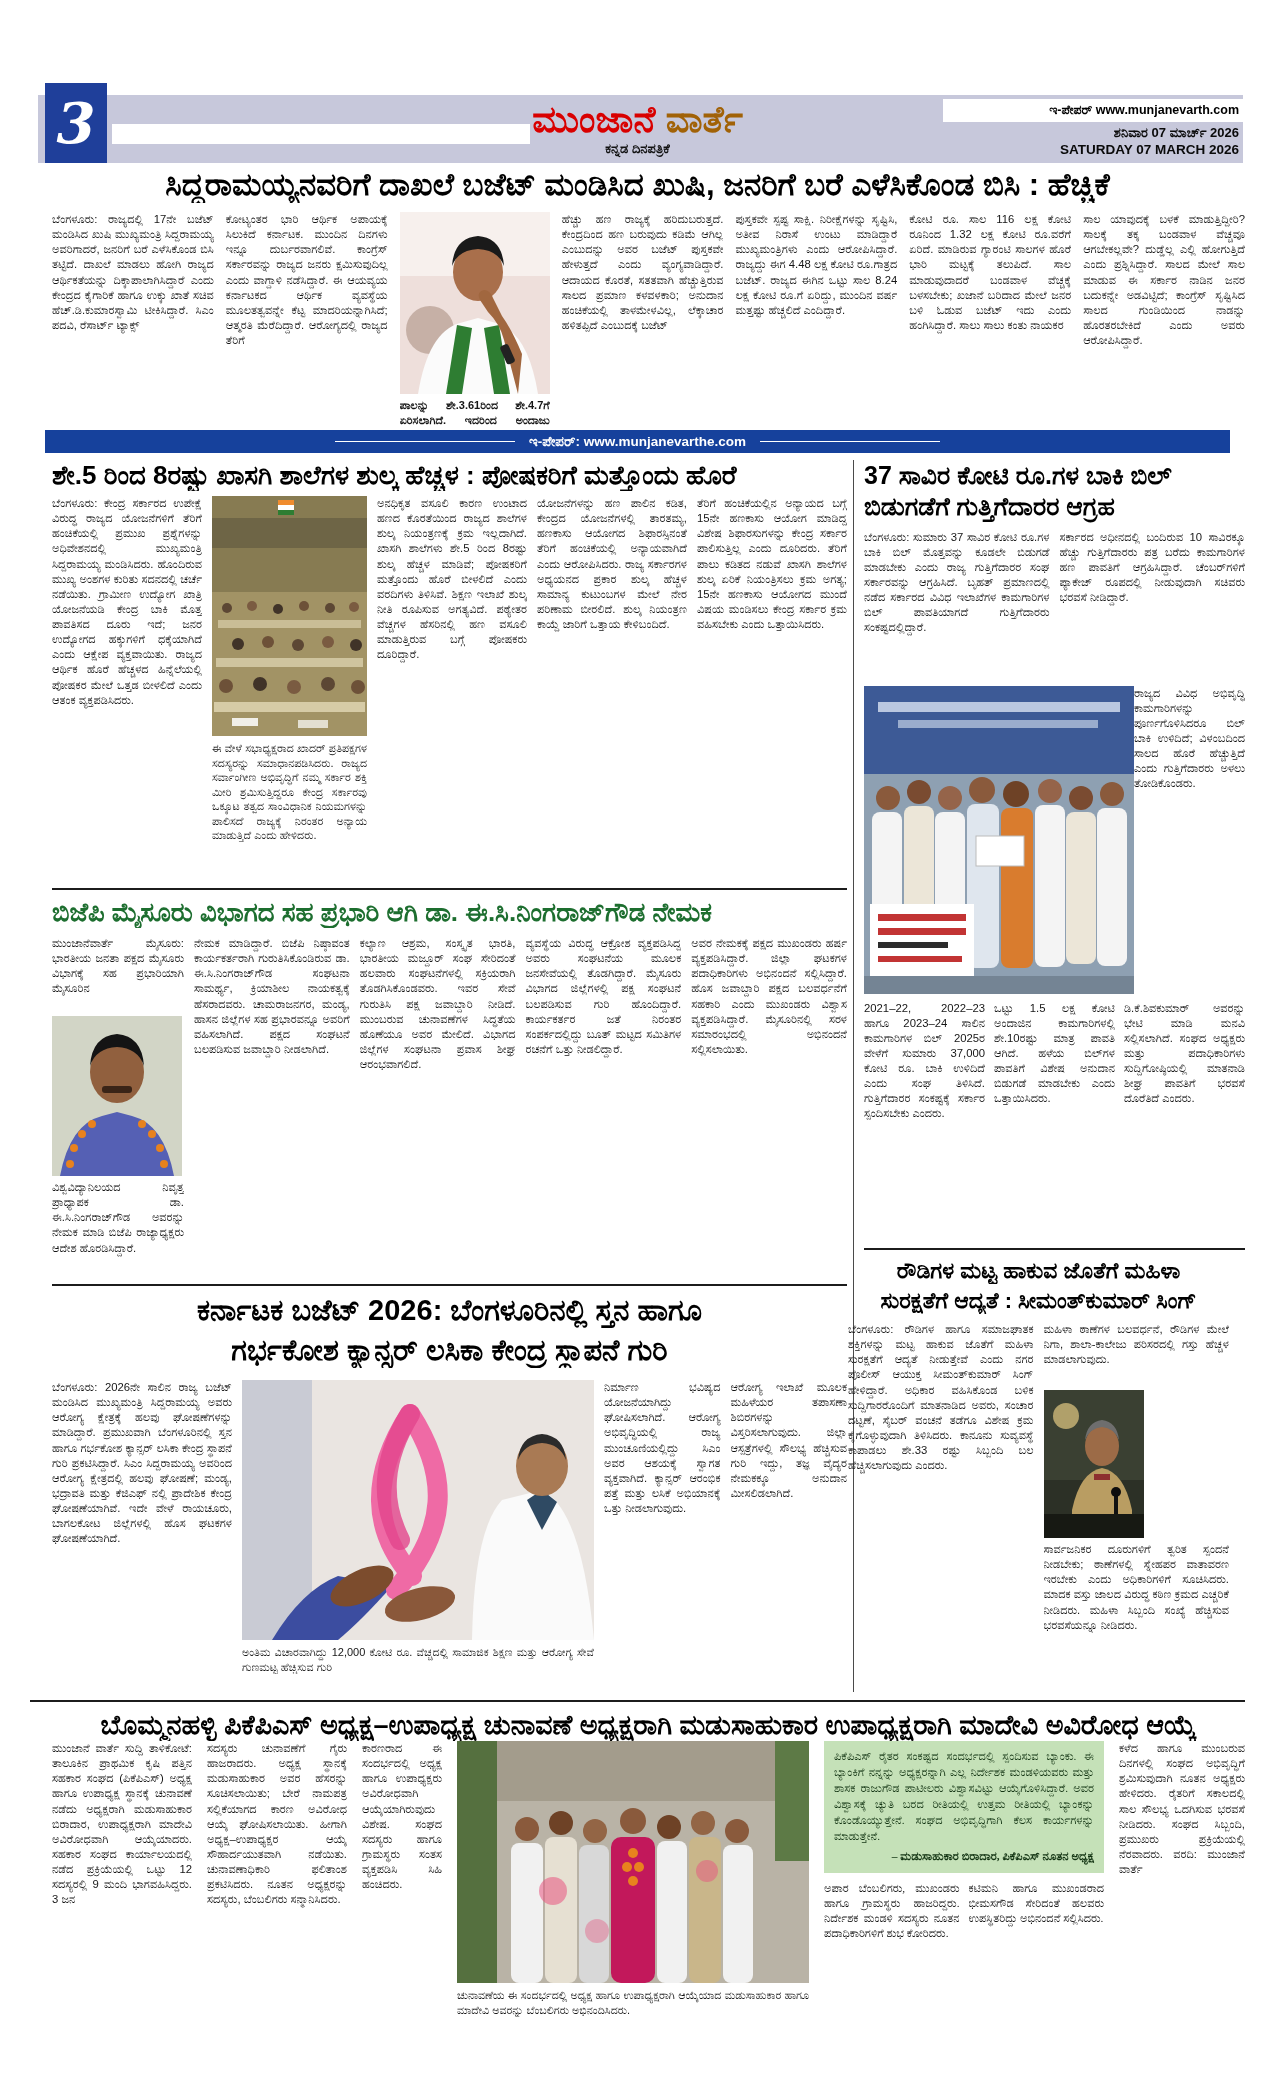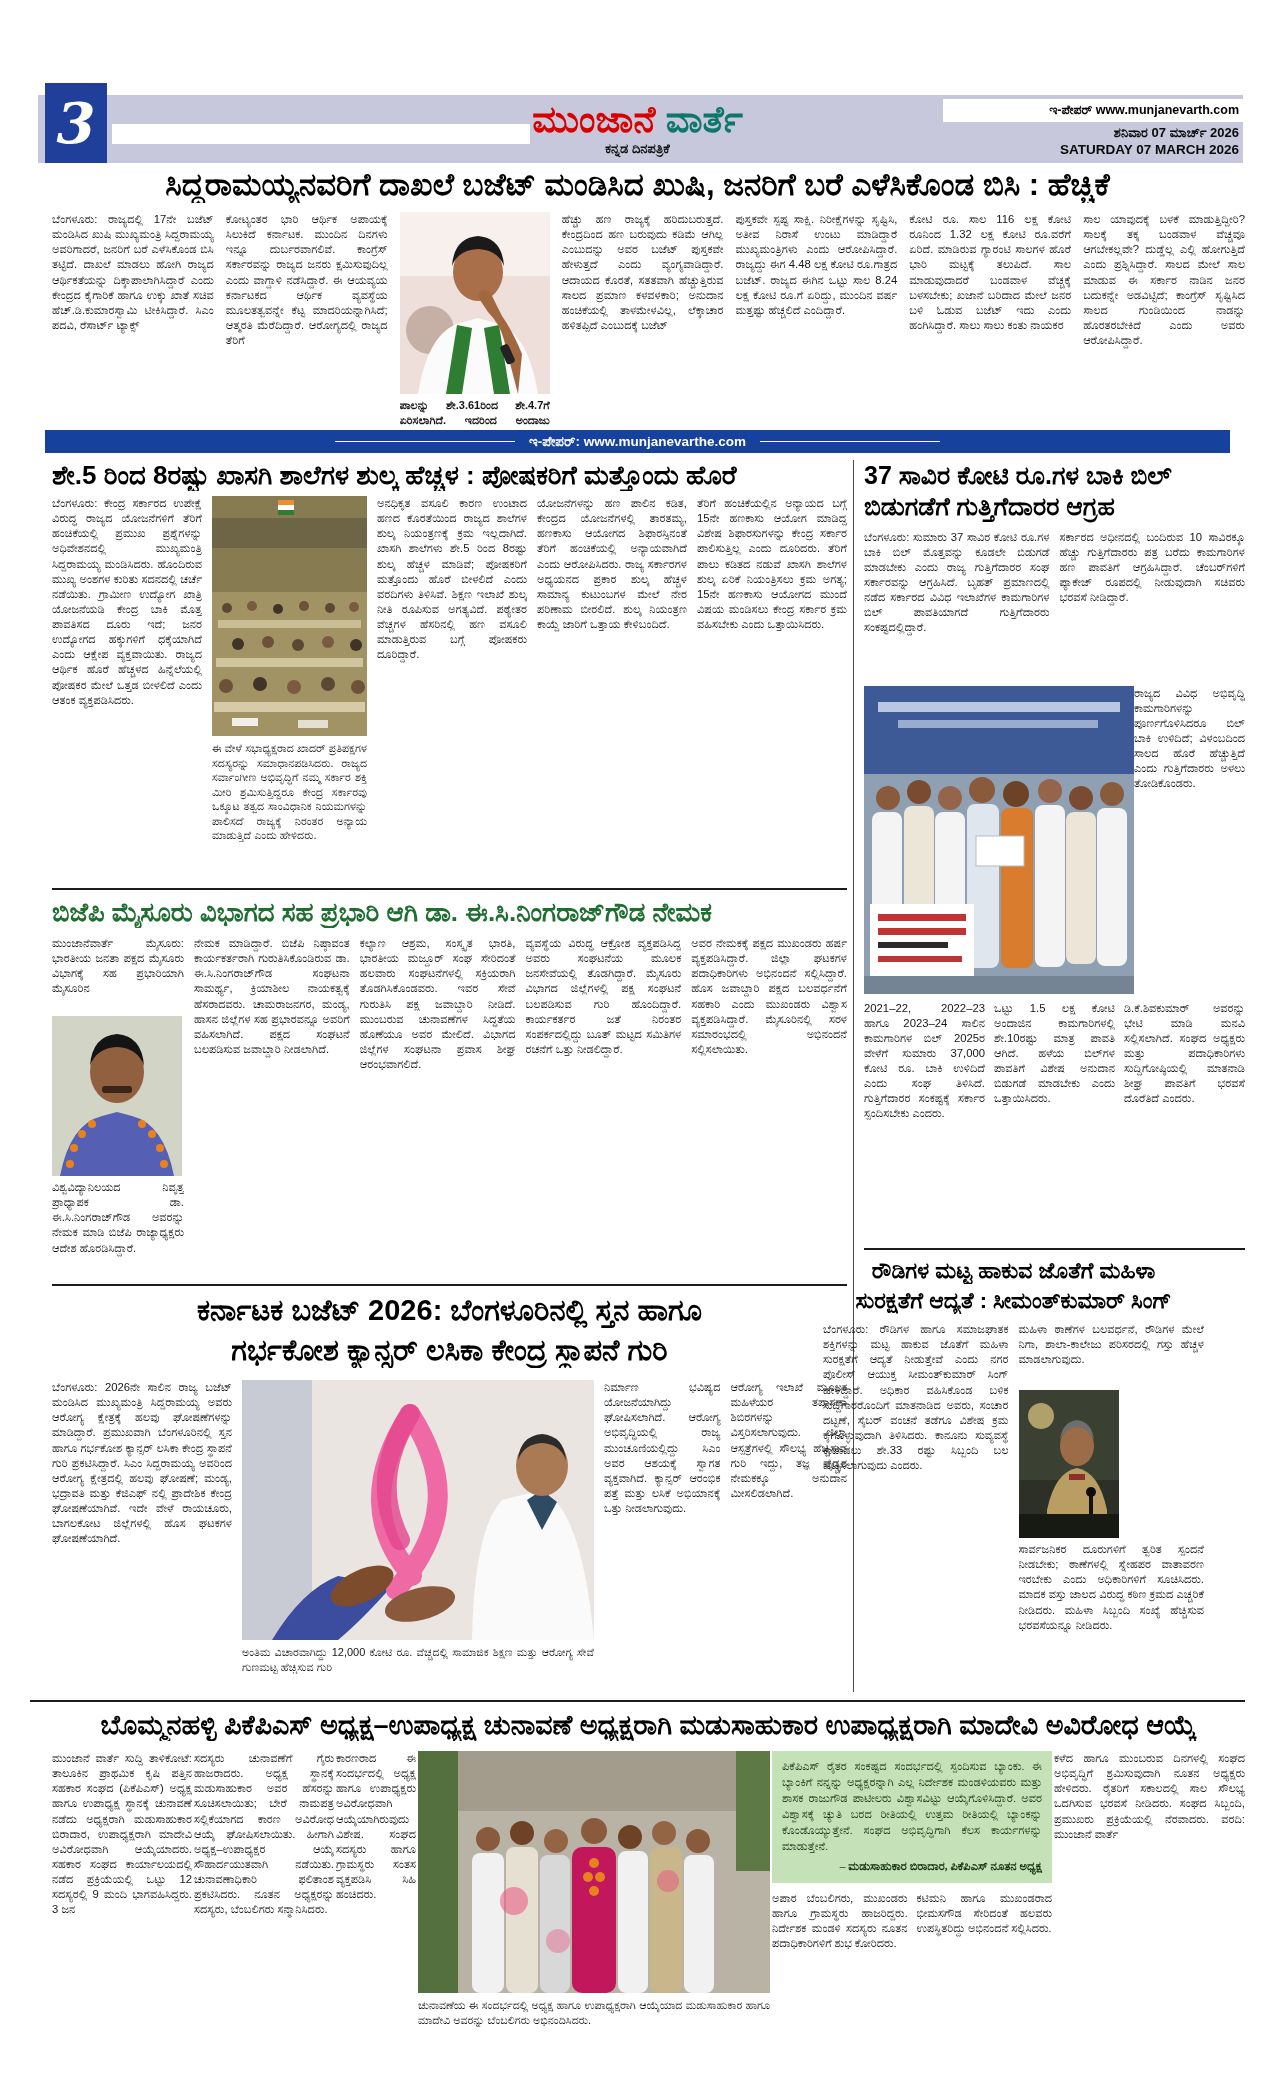--- a/index.html
+++ b/index.html
@@ -14,21 +14,21 @@
   .hrule { position:absolute; background:#1c1c1c; height:2px; }
   .vrule { position:absolute; background:#4a4a4a; width:1px; }
 
   
   .band { position:absolute; left:38px; top:95px; width:1205px; height:68px; background:#c7c8db; }
   .pagebox { position:absolute; left:45px; top:83px; width:62px; height:80px; background:#1f3f9a;
              color:#fff; font:italic bold 56px "DejaVu Serif", serif; text-align:center; line-height:80px; }
   .whiteslot { position:absolute; left:112px; top:124px; width:418px; height:20px; background:#ffffff; }
   .masthead { position:absolute; left:0; right:0; top:99px; text-align:center; font-size:37px; font-weight:bold; }
   .masthead .w1 { color:#d90000; }
-  .masthead .w2 { color:#0f766e; }
+  .masthead .w2 { color:#a16207; }
   .tagline { position:absolute; left:0; right:0; top:141px; text-align:center; font-size:13px; font-weight:bold; color:#111; }
   .epaperbox { position:absolute; left:943px; top:99px; width:302px; height:23px; background:#fff;
                font-size:12.5px; font-weight:bold; color:#000; text-align:right; line-height:23px; padding-right:6px; box-sizing:border-box; }
   .dateline { position:absolute; left:943px; width:302px; text-align:right; font-weight:bold; color:#0a0a0a; padding-right:6px; box-sizing:border-box; }
 
   .mainhead { position:absolute; left:35px; right:35px; top:167px; text-align:center; font-size:31px; }
 
   .strip { position:absolute; left:45px; top:430px; width:1185px; height:23px; background:#16419c;
            color:#fff; display:flex; align-items:center; justify-content:center; gap:14px;
            font-size:13.5px; font-weight:bold; }
@@ -233,21 +233,21 @@
           <ellipse cx="178" cy="224" rx="36" ry="16" fill="#8a583a" transform="rotate(-14 178 224)"></ellipse>
         </svg>
         <div class="cap" style="margin-top:5px;">ಅಂತಿಮ ವಿಚಾರವಾಗಿದ್ದು 12,000 ಕೋಟಿ ರೂ. ವೆಚ್ಚದಲ್ಲಿ ಸಾಮಾಜಿಕ ಶಿಕ್ಷಣ ಮತ್ತು ಆರೋಗ್ಯ ಸೇವೆ ಗುಣಮಟ್ಟ ಹೆಚ್ಚಿಸುವ ಗುರಿ</div>
       </figure>
       <div class="col" style="flex:1;">ನಿರ್ಮಾಣ ಭವಿಷ್ಯದ ಯೋಜನೆಯಾಗಿದ್ದು ಘೋಷಿಸಲಾಗಿದೆ. ಆರೋಗ್ಯ ಅಭಿವೃದ್ಧಿಯಲ್ಲಿ ರಾಜ್ಯ ಮುಂಚೂಣಿಯಲ್ಲಿದ್ದು ಸಿಎಂ ಅವರ ಆಶಯಕ್ಕೆ ಸ್ವಾಗತ ವ್ಯಕ್ತವಾಗಿದೆ. ಕ್ಯಾನ್ಸರ್ ಆರಂಭಿಕ ಪತ್ತೆ ಮತ್ತು ಲಸಿಕೆ ಅಭಿಯಾನಕ್ಕೆ ಒತ್ತು ನೀಡಲಾಗುವುದು.</div>
       <div class="col" style="flex:1;">ಆರೋಗ್ಯ ಇಲಾಖೆ ಮೂಲಕ ಮಹಿಳೆಯರ ತಪಾಸಣಾ ಶಿಬಿರಗಳನ್ನು ವಿಸ್ತರಿಸಲಾಗುವುದು. ಜಿಲ್ಲಾ ಆಸ್ಪತ್ರೆಗಳಲ್ಲಿ ಸೌಲಭ್ಯ ಹೆಚ್ಚಿಸುವ ಗುರಿ ಇದ್ದು, ತಜ್ಞ ವೈದ್ಯರ ನೇಮಕಕ್ಕೂ ಅನುದಾನ ಮೀಸಲಿಡಲಾಗಿದೆ.</div>
     </div>
   </div>
 
   <div class="hrule" style="left:864px; top:1248px; width:381px;"></div>
-  <div class="abs" style="left:823px; top:1258px; width:381px;">
+  <div class="abs" style="left:848px; top:1258px; width:381px;">
     <div class="hl" style="font-size:22px; text-align:center;">ರೌಡಿಗಳ ಮಟ್ಟ ಹಾಕುವ ಜೊತೆಗೆ ಮಹಿಳಾ</div>
     <div class="hl" style="font-size:22px; text-align:center; margin-top:4px;">ಸುರಕ್ಷತೆಗೆ ಆದ್ಯತೆ : ಸೀಮಂತ್‌ಕುಮಾರ್ ಸಿಂಗ್</div>
     <div class="row" style="margin-top:8px; gap:10px; height:360px;">
       <div class="col" style="flex:1;">ಬೆಂಗಳೂರು: ರೌಡಿಗಳ ಹಾಗೂ ಸಮಾಜಘಾತಕ ಶಕ್ತಿಗಳನ್ನು ಮಟ್ಟ ಹಾಕುವ ಜೊತೆಗೆ ಮಹಿಳಾ ಸುರಕ್ಷತೆಗೆ ಆದ್ಯತೆ ನೀಡುತ್ತೇವೆ ಎಂದು ನಗರ ಪೊಲೀಸ್ ಆಯುಕ್ತ ಸೀಮಂತ್‌ಕುಮಾರ್ ಸಿಂಗ್ ಹೇಳಿದ್ದಾರೆ. ಅಧಿಕಾರ ವಹಿಸಿಕೊಂಡ ಬಳಿಕ ಸುದ್ದಿಗಾರರೊಂದಿಗೆ ಮಾತನಾಡಿದ ಅವರು, ಸಂಚಾರ ದಟ್ಟಣೆ, ಸೈಬರ್ ವಂಚನೆ ತಡೆಗೂ ವಿಶೇಷ ಕ್ರಮ ಕೈಗೊಳ್ಳುವುದಾಗಿ ತಿಳಿಸಿದರು. ಕಾನೂನು ಸುವ್ಯವಸ್ಥೆ ಕಾಪಾಡಲು ಶೇ.33 ರಷ್ಟು ಸಿಬ್ಬಂದಿ ಬಲ ಹೆಚ್ಚಿಸಲಾಗುವುದು ಎಂದರು.</div>
       <div style="flex:1;">
         <div class="col" style="height:64px;">ಮಹಿಳಾ ಠಾಣೆಗಳ ಬಲವರ್ಧನೆ, ರೌಡಿಗಳ ಮೇಲೆ ನಿಗಾ, ಶಾಲಾ-ಕಾಲೇಜು ಪರಿಸರದಲ್ಲಿ ಗಸ್ತು ಹೆಚ್ಚಳ ಮಾಡಲಾಗುವುದು.</div>
         <figure style="margin:4px 0;">
           <svg viewBox="0 0 100 148" width="100" height="148">
             <rect width="100" height="148" fill="#2c3026"></rect>
             <rect width="100" height="90" fill="#3a4032"></rect>
@@ -262,21 +262,21 @@
           </svg>
         </figure>
         <div class="col" style="height:126px;">ಸಾರ್ವಜನಿಕರ ದೂರುಗಳಿಗೆ ತ್ವರಿತ ಸ್ಪಂದನೆ ನೀಡಬೇಕು; ಠಾಣೆಗಳಲ್ಲಿ ಸ್ನೇಹಪರ ವಾತಾವರಣ ಇರಬೇಕು ಎಂದು ಅಧಿಕಾರಿಗಳಿಗೆ ಸೂಚಿಸಿದರು. ಮಾದಕ ವಸ್ತು ಜಾಲದ ವಿರುದ್ಧ ಕಠಿಣ ಕ್ರಮದ ಎಚ್ಚರಿಕೆ ನೀಡಿದರು. ಮಹಿಳಾ ಸಿಬ್ಬಂದಿ ಸಂಖ್ಯೆ ಹೆಚ್ಚಿಸುವ ಭರವಸೆಯನ್ನೂ ನೀಡಿದರು.</div>
       </div>
     </div>
   </div>
 
   <div class="hrule" style="left:30px; top:1700px; width:1215px;"></div>
   <div class="abs" style="left:52px; top:1710px; width:1193px;">
     <div class="hl" style="font-size:27px; text-align:center;">ಬೊಮ್ಮನಹಳ್ಳಿ ಪಿಕೆಪಿಎಸ್ ಅಧ್ಯಕ್ಷ–ಉಪಾಧ್ಯಕ್ಷ ಚುನಾವಣೆ ಅಧ್ಯಕ್ಷರಾಗಿ ಮಡುಸಾಹುಕಾರ ಉಪಾಧ್ಯಕ್ಷರಾಗಿ ಮಾದೇವಿ ಅವಿರೋಧ ಆಯ್ಕೆ</div>
-    <div class="row" style="margin-top:10px; gap:2px; height:330px;">
+    <div class="row" style="gap:15px; height:330px;">
       <div class="col" style="flex:0 0 140px;">ಮುಂಜಾನೆ ವಾರ್ತೆ ಸುದ್ದಿ ತಾಳಿಕೋಟೆ: ತಾಲೂಕಿನ ಪ್ರಾಥಮಿಕ ಕೃಷಿ ಪತ್ತಿನ ಸಹಕಾರ ಸಂಘದ (ಪಿಕೆಪಿಎಸ್) ಅಧ್ಯಕ್ಷ ಹಾಗೂ ಉಪಾಧ್ಯಕ್ಷ ಸ್ಥಾನಕ್ಕೆ ಚುನಾವಣೆ ನಡೆದು ಅಧ್ಯಕ್ಷರಾಗಿ ಮಡುಸಾಹುಕಾರ ಬಿರಾದಾರ, ಉಪಾಧ್ಯಕ್ಷರಾಗಿ ಮಾದೇವಿ ಅವಿರೋಧವಾಗಿ ಆಯ್ಕೆಯಾದರು. ಸಹಕಾರ ಸಂಘದ ಕಾರ್ಯಾಲಯದಲ್ಲಿ ನಡೆದ ಪ್ರಕ್ರಿಯೆಯಲ್ಲಿ ಒಟ್ಟು 12 ಸದಸ್ಯರಲ್ಲಿ 9 ಮಂದಿ ಭಾಗವಹಿಸಿದ್ದರು. 3 ಜನ</div>
       <div class="col" style="flex:0 0 140px;">ಸದಸ್ಯರು ಚುನಾವಣೆಗೆ ಗೈರು ಹಾಜರಾದರು. ಅಧ್ಯಕ್ಷ ಸ್ಥಾನಕ್ಕೆ ಮಡುಸಾಹುಕಾರ ಅವರ ಹೆಸರನ್ನು ಸೂಚಿಸಲಾಯಿತು; ಬೇರೆ ನಾಮಪತ್ರ ಸಲ್ಲಿಕೆಯಾಗದ ಕಾರಣ ಅವಿರೋಧ ಆಯ್ಕೆ ಘೋಷಿಸಲಾಯಿತು. ಹೀಗಾಗಿ ಅಧ್ಯಕ್ಷ–ಉಪಾಧ್ಯಕ್ಷರ ಆಯ್ಕೆ ಸೌಹಾರ್ದಯುತವಾಗಿ ನಡೆಯಿತು. ಚುನಾವಣಾಧಿಕಾರಿ ಫಲಿತಾಂಶ ಪ್ರಕಟಿಸಿದರು. ನೂತನ ಅಧ್ಯಕ್ಷರನ್ನು ಸದಸ್ಯರು, ಬೆಂಬಲಿಗರು ಸನ್ಮಾನಿಸಿದರು.</div>
       <div class="col" style="flex:0 0 80px;">ಕಾರಣರಾದ ಈ ಸಂದರ್ಭದಲ್ಲಿ ಅಧ್ಯಕ್ಷ ಹಾಗೂ ಉಪಾಧ್ಯಕ್ಷರು ಅವಿರೋಧವಾಗಿ ಆಯ್ಕೆಯಾಗಿರುವುದು ವಿಶೇಷ. ಸಂಘದ ಸದಸ್ಯರು ಹಾಗೂ ಗ್ರಾಮಸ್ಥರು ಸಂತಸ ವ್ಯಕ್ತಪಡಿಸಿ ಸಿಹಿ ಹಂಚಿದರು.</div>
       <figure style="flex:0 0 352px;">
         <svg viewBox="0 0 352 242" width="352" height="242">
           <rect width="352" height="242" fill="#b9b3a6"></rect>
           <rect width="352" height="60" fill="#a39c8c"></rect>
           <rect width="40" height="242" fill="#55703f"></rect>
           <rect x="318" width="34" height="120" fill="#5d7a46"></rect>
           <circle cx="70" cy="88" r="12" fill="#8a5a3c"></circle>

